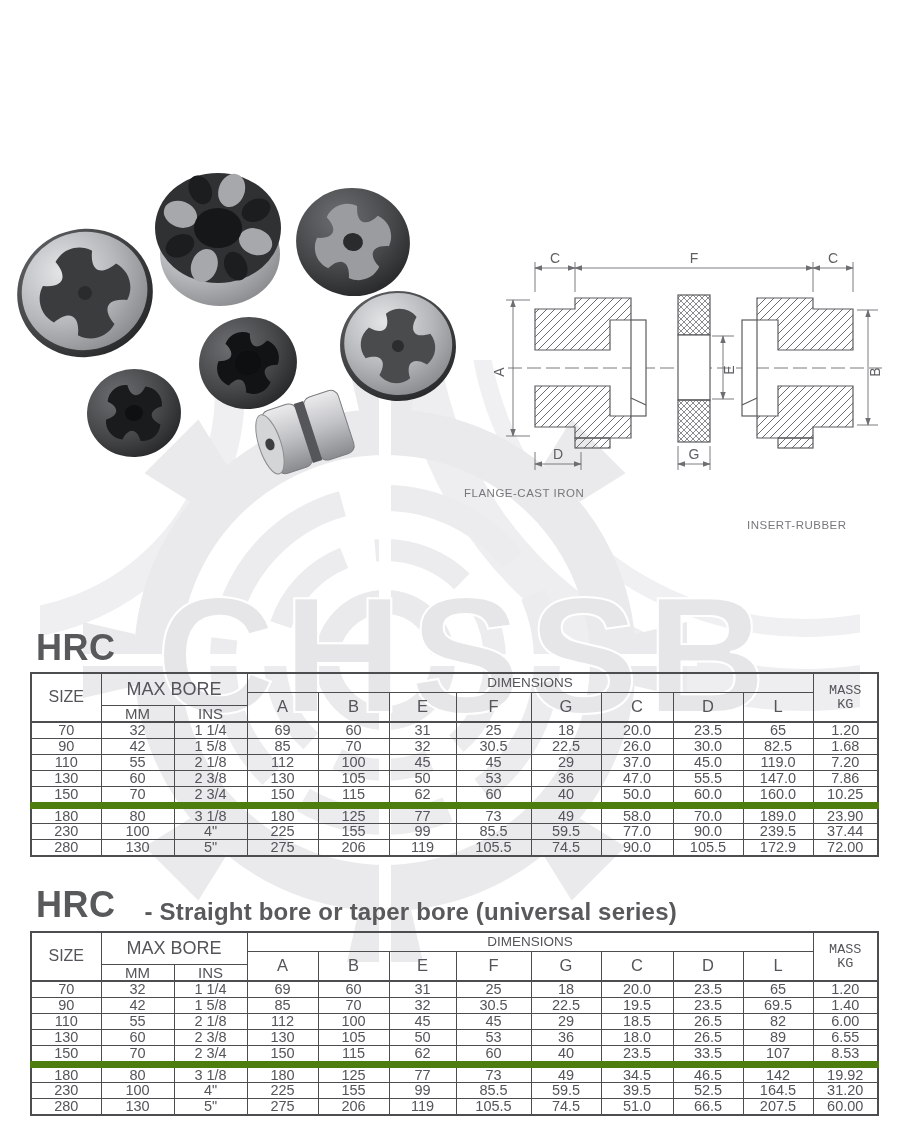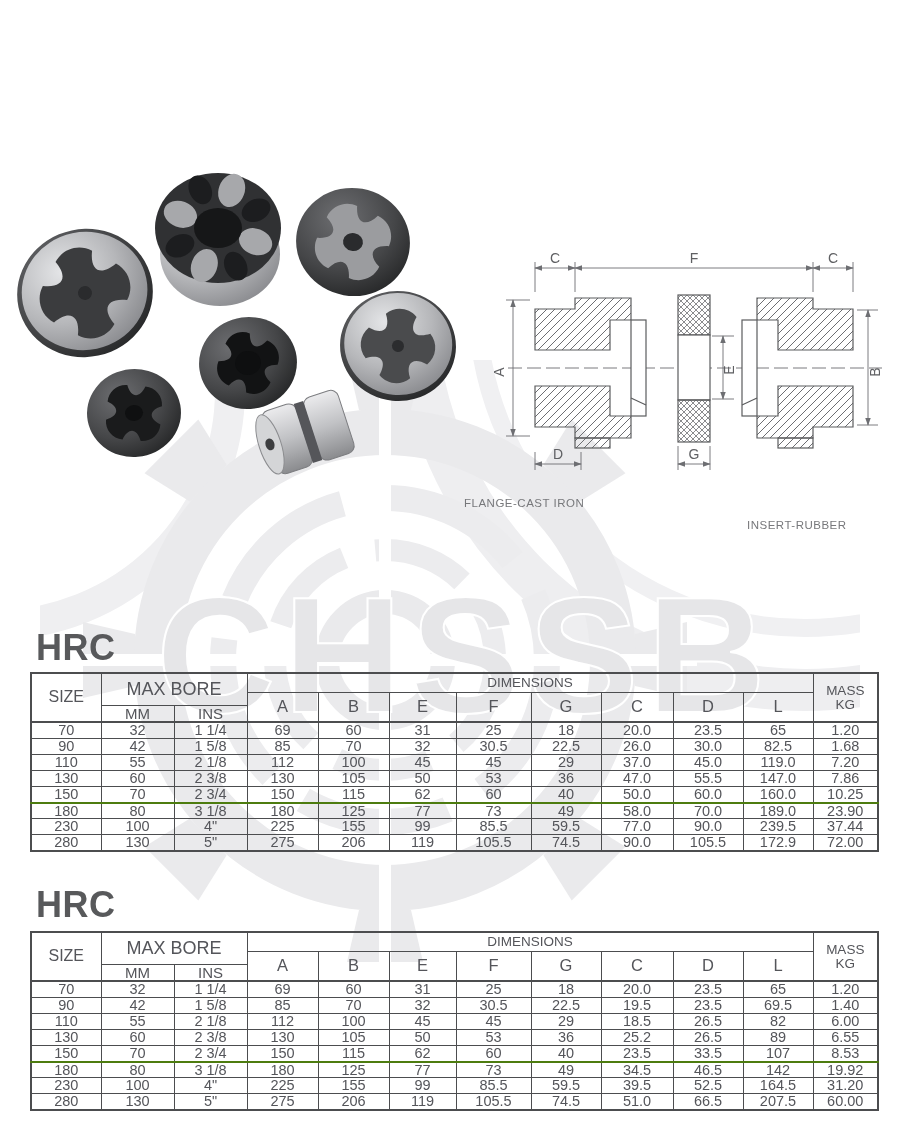--- a/index.html
+++ b/index.html
@@ -6,21 +6,21 @@
   .page{position:relative;width:900px;height:1126px;background:#fff;overflow:hidden;
         font-family:"Liberation Sans",sans-serif;}
   .page-title{position:absolute;left:38px;top:2px;margin:0;
       font-family:"Liberation Sans",sans-serif;font-style:italic;font-weight:bold;
       font-size:56px;letter-spacing:1px;color:#646568;
       text-shadow:-2px 2px 0 #c9c9cb;white-space:nowrap;}
   .watermark{position:absolute;left:40px;top:360px;}
   .photo{position:absolute;left:8px;top:158px;}
   .drawing{position:absolute;left:480px;top:232px;}
   .caption{position:absolute;font-size:11.5px;color:#77787b;letter-spacing:.5px;white-space:nowrap;}
-  .caption-left{left:464px;top:497px;}
+  .caption-left{left:464px;top:487px;}
   .caption-right{left:747px;top:519px;}
   .tbl-title{position:absolute;left:36px;display:flex;align-items:flex-end;gap:29px;
       color:#58595b;font-weight:bold;white-space:nowrap;}
   .tbl-title .hrc{font-size:36px;letter-spacing:.5px;}
   .tbl-title .sub{font-size:24px;letter-spacing:.2px;}
   #title1{top:627px;} #title2{top:884px;}
   table.spec{position:absolute;left:30px;width:847px;border-collapse:collapse;table-layout:fixed;
       border:2px solid #4c4d4f;color:#54555a;background:transparent;}
   #table1{top:672px;} #table2{top:931px;}
   table.spec th,table.spec td{border:1px solid #4c4d4f;text-align:center;vertical-align:middle;
@@ -28,25 +28,25 @@
   table.spec thead tr:nth-child(1){height:19px;}
   table.spec thead tr:nth-child(2){height:13px;}
   table.spec thead tr:nth-child(3){height:17px;}
   table.spec tbody tr{height:16px;}
   table.spec td{font-size:14.5px;}
   th.h-size{font-size:16px;}
   th.h-maxbore{font-size:18px;}
   th.h-dims{font-size:13.5px;}
   th.h-dim{font-size:16.5px;}
   th.h-unit{font-size:15px;}
-  th.h-mass{font-size:13.5px;line-height:1.15;}
+  th.h-mass{font-size:13.5px;line-height:1.15;font-family:Liberation Mono, monospace;}
   table.spec thead th{border-bottom-width:2px;}
   table.spec thead th.h-maxbore{border-bottom-width:1px;}
   table.spec thead th.h-dims{border-bottom-width:1px;margin-left:40px;}
-  table.spec tbody tr.group-start td{border-top:2px solid #4d7c0f;}
+  table.spec tbody tr.group-start td{border-top:7px solid #4d7c0f;}
   svg text{font-family:"Liberation Sans",sans-serif;}
 </style>
 </head>
 <body>
 
 <div class="page">
 
   <svg class="watermark" width="820" height="740" viewBox="0 0 820 740">
     <circle cx="765" cy="-60" r="390" fill="none" stroke="#eeeef0" stroke-width="42"></circle>
     <circle cx="765" cy="-60" r="328" fill="none" stroke="#f0f0f2" stroke-width="18"></circle>
@@ -379,20 +379,21 @@
           <td>90.0</td>
           <td>105.5</td>
           <td>172.9</td>
           <td>72.00</td>
         </tr>
       </tbody>
     </table>
 
   <div class="tbl-title" id="title2">
     <span class="hrc">HRC</span>
+    <span class="sub">- Straight bore or taper bore (universal series)</span>
   </div>
   <table class="spec" id="table2">
       <colgroup>
         <col style="width: 70px;">
         <col style="width: 73px;">
         <col style="width: 73px;">
         <col style="width: 71px;">
         <col style="width: 71px;">
         <col style="width: 67px;">
         <col style="width: 75px;">
@@ -469,21 +470,21 @@
         </tr>
         <tr>
           <td>130</td>
           <td>60</td>
           <td>2 3/8</td>
           <td>130</td>
           <td>105</td>
           <td>50</td>
           <td>53</td>
           <td>36</td>
-          <td>25.2</td>
+          <td>18.0</td>
           <td>26.5</td>
           <td>89</td>
           <td>6.55</td>
         </tr>
         <tr>
           <td>150</td>
           <td>70</td>
           <td>2 3/4</td>
           <td>150</td>
           <td>115</td>

